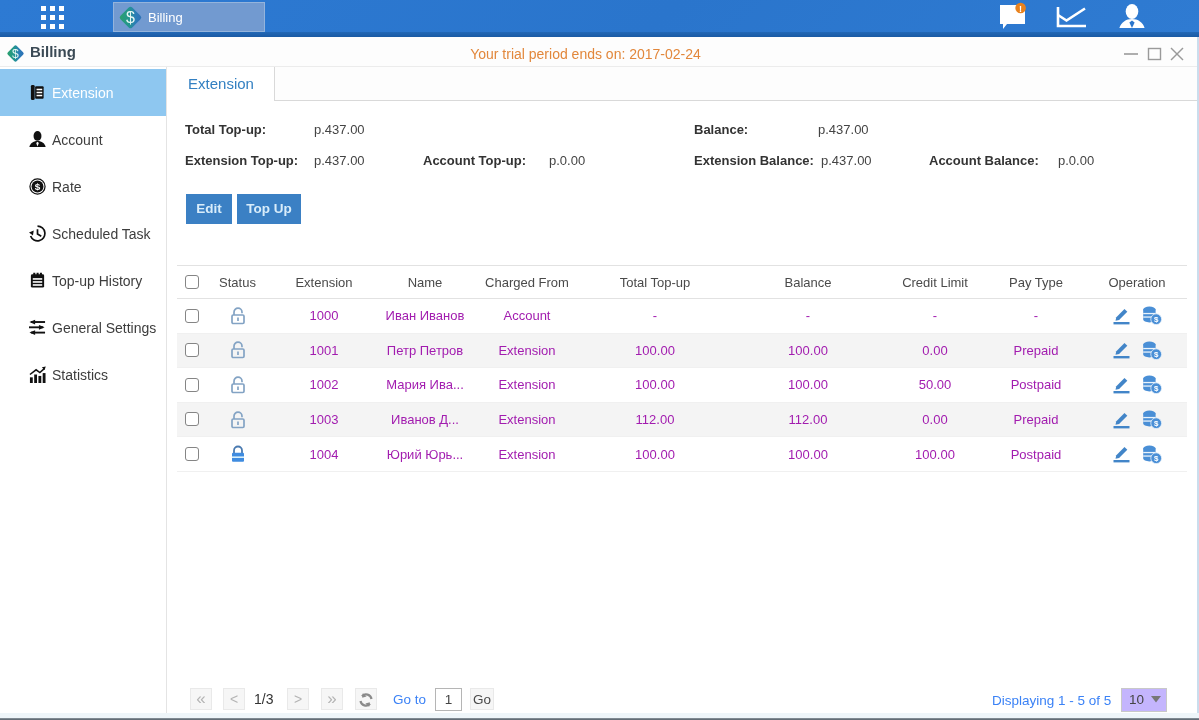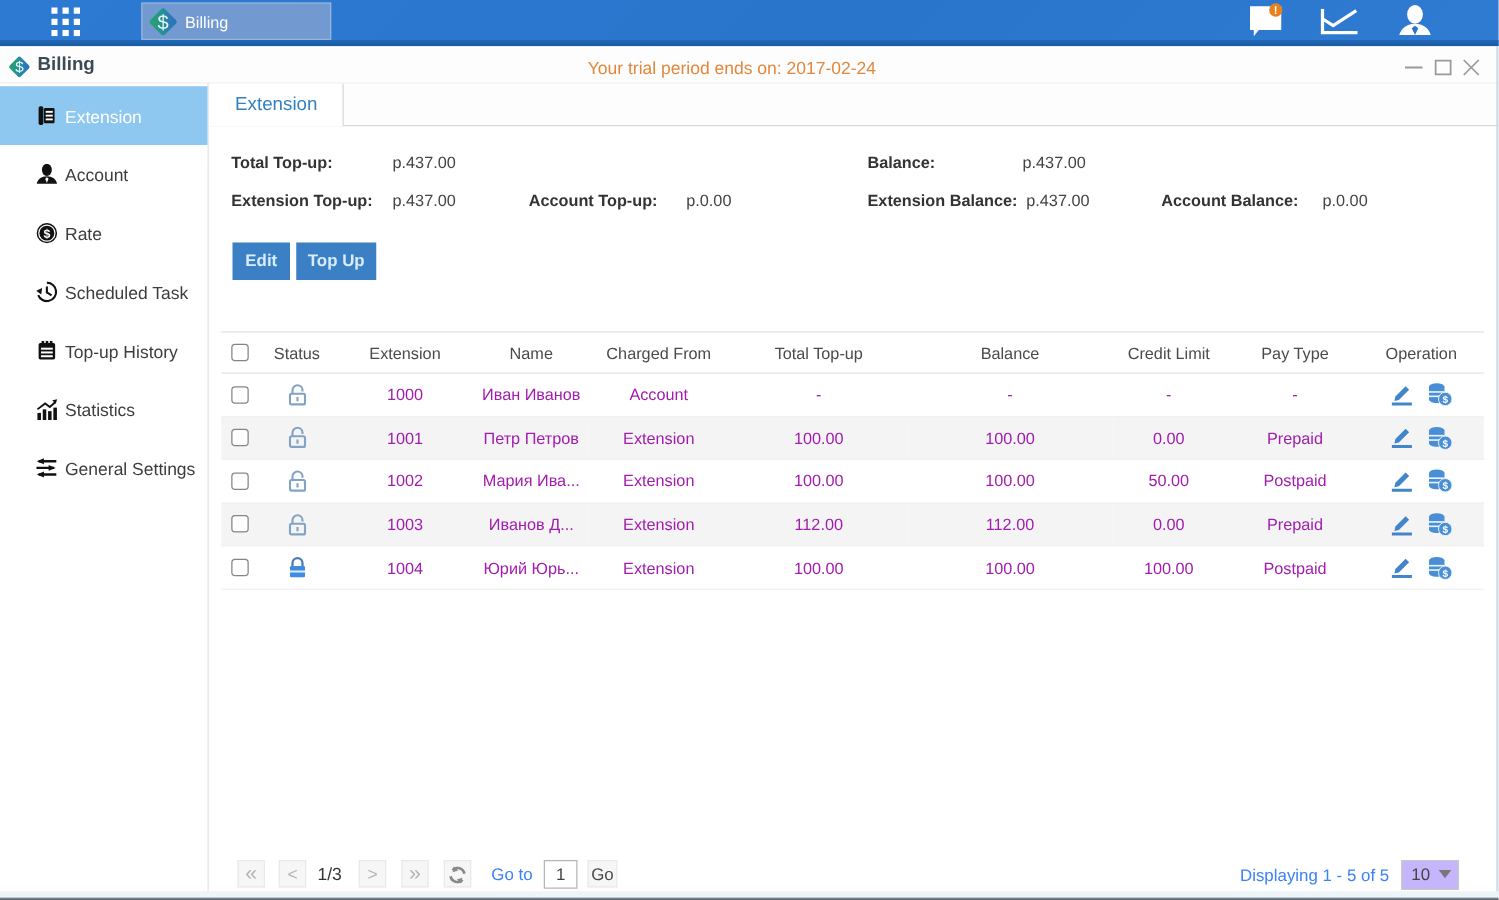--- a/index.html
+++ b/index.html
@@ -174,41 +174,41 @@
         <rect x="8" y="0.8" width="2.2" height="3.4" fill="#111"></rect>
         <rect x="11.5" y="0.8" width="2.2" height="3.4" fill="#111"></rect>
       <rect x="4" y="6.5" width="10" height="1.7" fill="#fff"></rect>
         <rect x="4" y="9.7" width="10" height="1.7" fill="#fff"></rect>
         <rect x="4" y="12.9" width="10" height="1.7" fill="#fff"></rect>
     </svg>
     Top-up History
   </div>
   <div class="sitem">
     <svg class="sic" viewBox="0 0 18 18">
+      <g stroke="#111" stroke-width="2">
+        <line x1="2" y1="3.2" x2="17" y2="3.2"></line>
+          <line x1="0" y1="8.8" x2="15" y2="8.8"></line>
+          <line x1="2" y1="14.4" x2="17" y2="14.4"></line>
+      </g>
+      <path d="M6.5 0.7 l-6 2.5 6 2.5 z" fill="#111"></path>
+      <path d="M10.5 6.3 l6 2.5 -6 2.5 z" fill="#111"></path>
+      <path d="M6.5 11.9 l-6 2.5 6 2.5 z" fill="#111"></path>
+    </svg>
+    General Settings
+  </div>
+  <div class="sitem">
+    <svg class="sic" viewBox="0 0 18 18">
       <rect x="1" y="12" width="3" height="6" fill="#111"></rect>
       <rect x="5.5" y="9" width="3" height="9" fill="#111"></rect>
       <rect x="10" y="10.5" width="3" height="7.5" fill="#111"></rect>
       <rect x="14.5" y="7.5" width="3" height="10.5" fill="#111"></rect>
       <path d="M1 9 l6.5 -5 4 3 5 -4.5" fill="none" stroke="#111" stroke-width="1.6"></path>
       <path d="M17.8 0.5 l-4.2 0.7 2.8 3 z" fill="#111"></path>
     </svg>
     Statistics
-  </div>
-  <div class="sitem">
-    <svg class="sic" viewBox="0 0 18 18">
-      <g stroke="#111" stroke-width="2">
-        <line x1="2" y1="3.2" x2="17" y2="3.2"></line>
-          <line x1="0" y1="8.8" x2="15" y2="8.8"></line>
-          <line x1="2" y1="14.4" x2="17" y2="14.4"></line>
-      </g>
-      <path d="M6.5 0.7 l-6 2.5 6 2.5 z" fill="#111"></path>
-      <path d="M10.5 6.3 l6 2.5 -6 2.5 z" fill="#111"></path>
-      <path d="M6.5 11.9 l-6 2.5 6 2.5 z" fill="#111"></path>
-    </svg>
-    General Settings
   </div>
 </div>
 
 <div id="content">
   <div id="tabstrip">
       <div class="tab">Extension</div>
     </div>
 
   <div class="slabel" style="left:17px;top:55px">Total Top-up:</div>
   <div class="sval" style="left:146px;top:55px">p.437.00</div>

